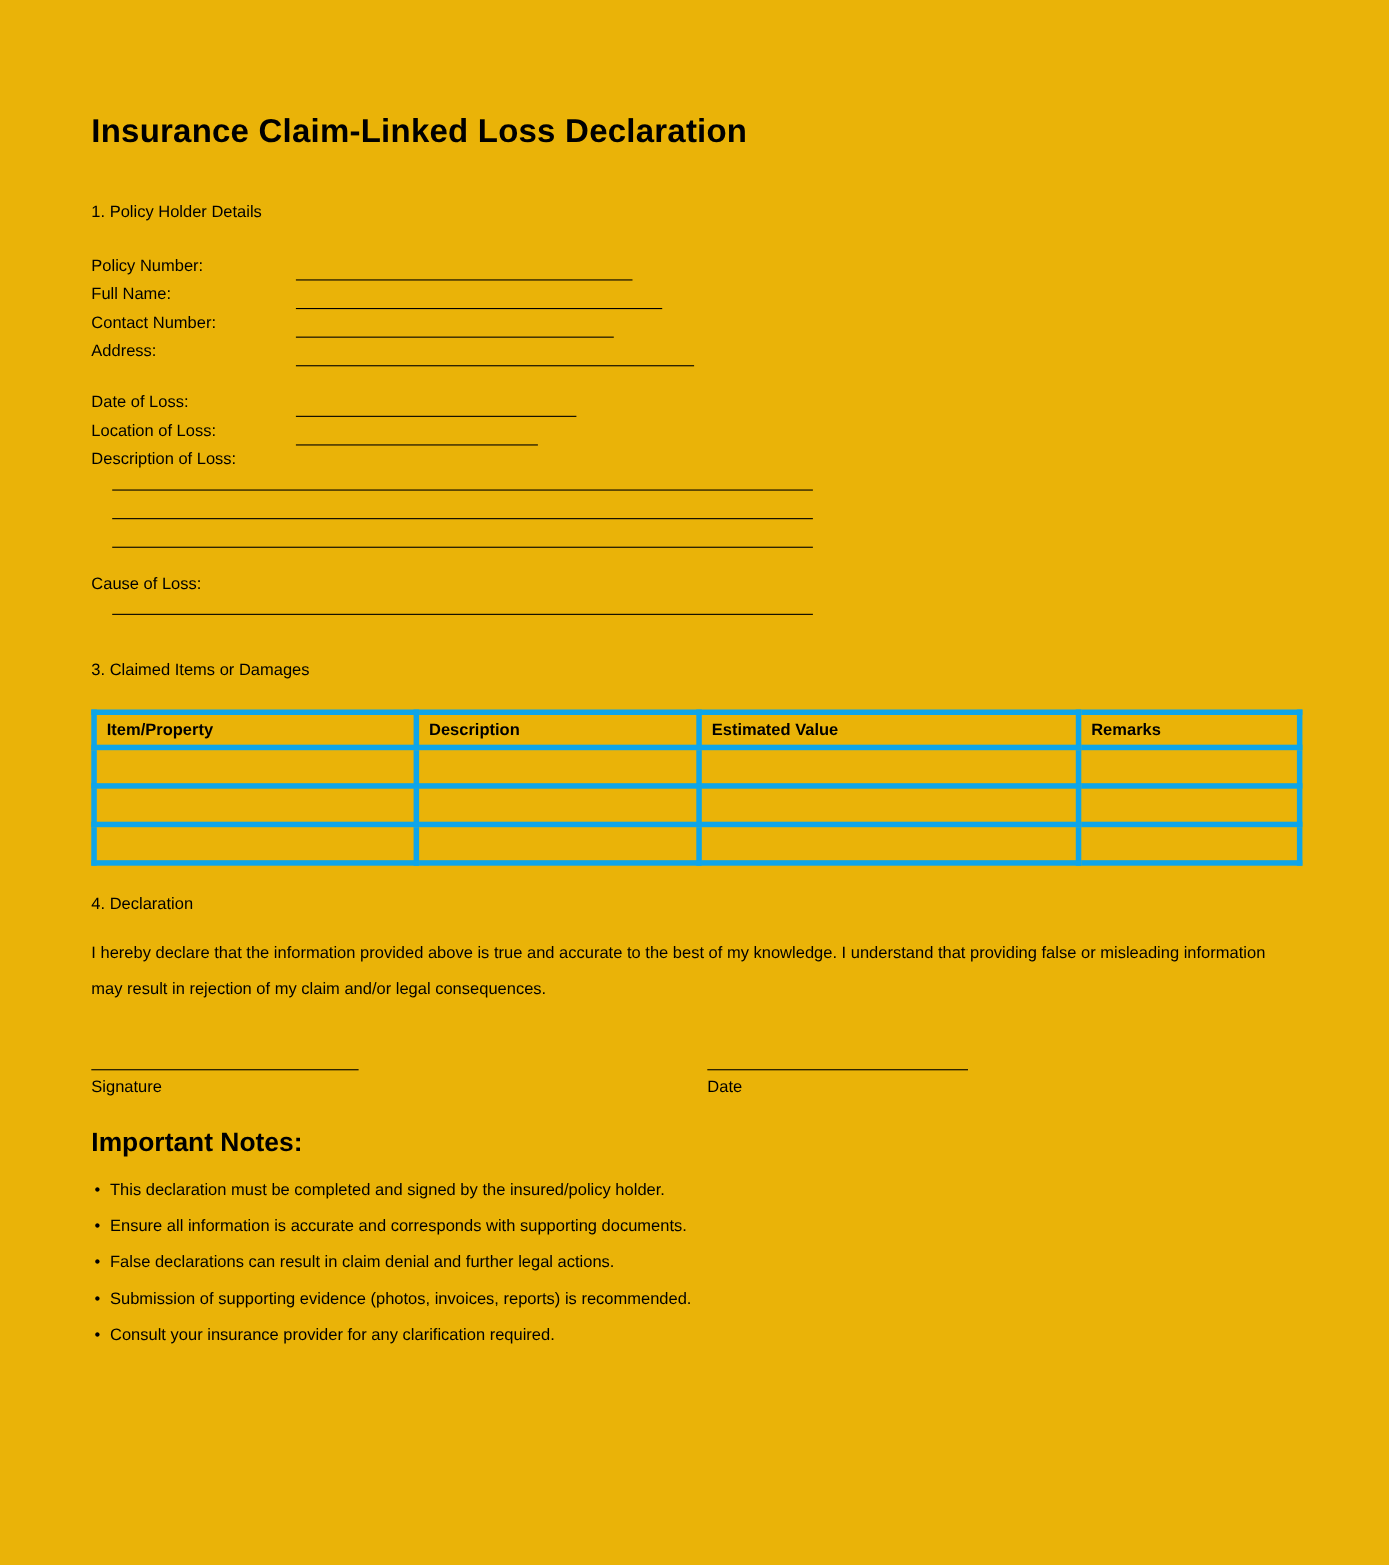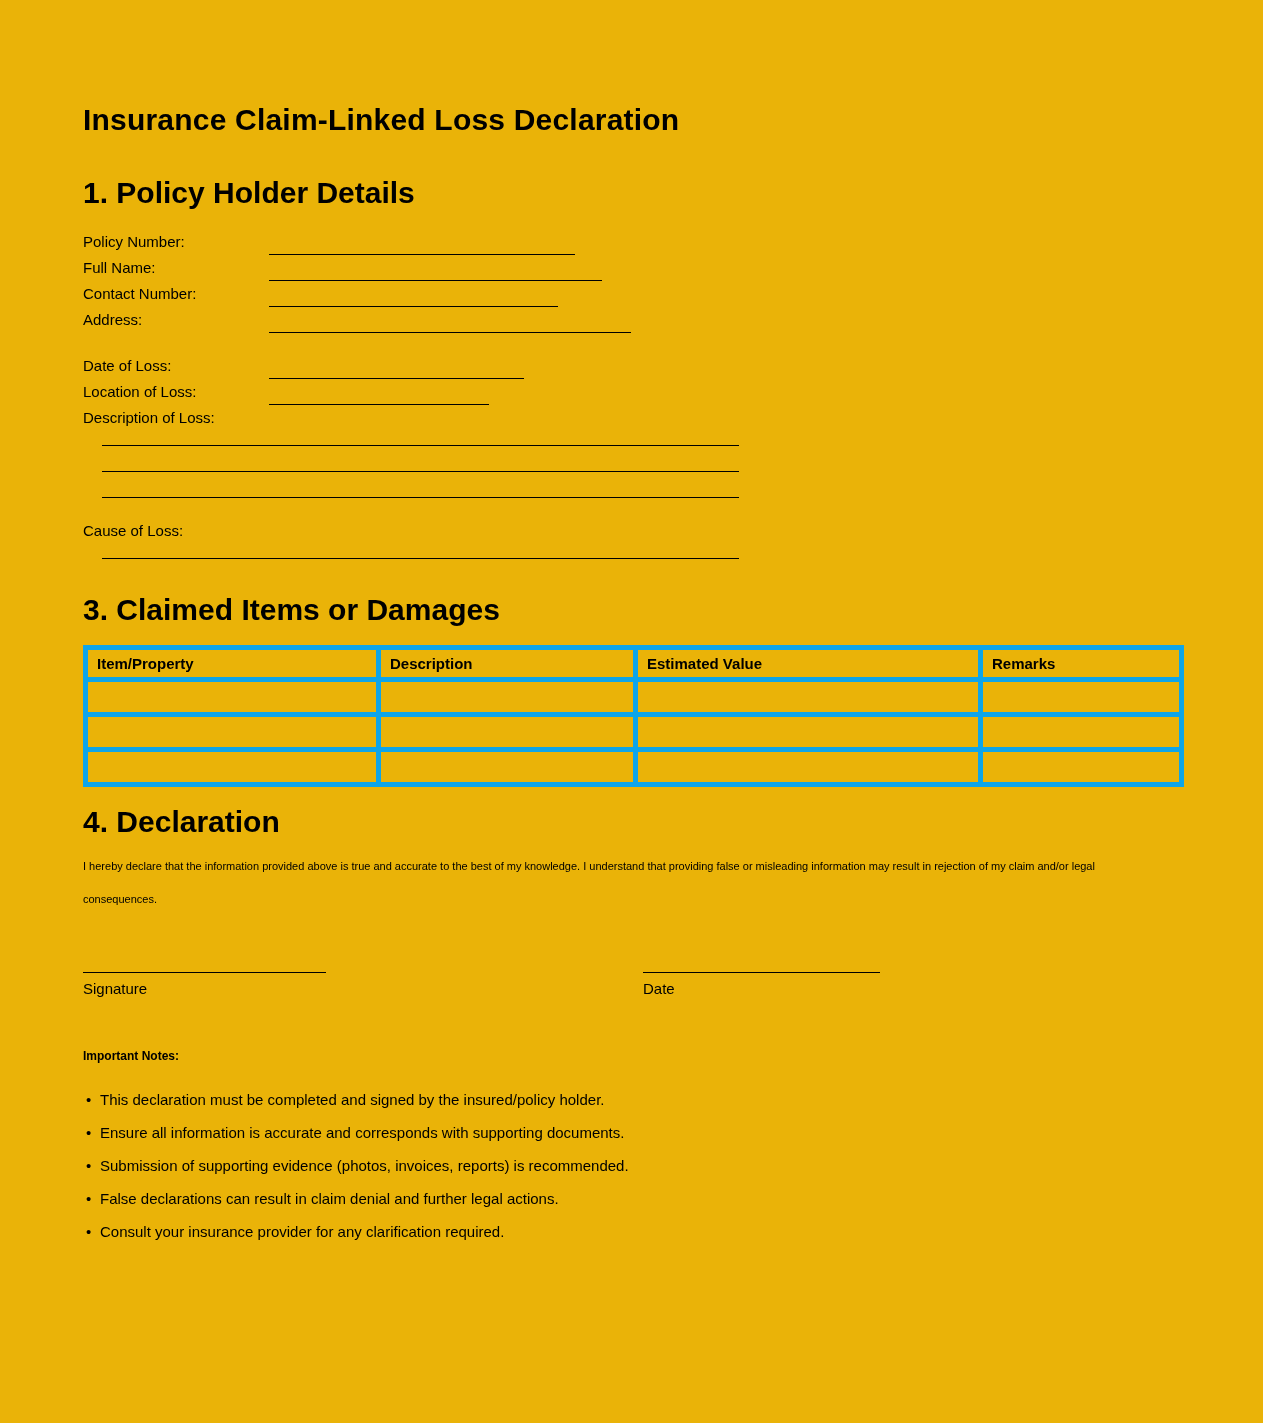--- a/index.html
+++ b/index.html
@@ -20,22 +20,22 @@
     overflow: hidden;
     padding: 102px 83px 0 83px;
   }
   h1.doc-title {
     font-size: 30px;
     font-weight: 700;
     line-height: 36px;
     letter-spacing: 0.2px;
   }
   h2.section-heading {
-    font-size: 30px;
-    font-weight: 700;
+    font-size: 15px;
+    font-weight: 400;
     line-height: 29px;
   }
   .h-policy   { margin-top: 40px; }
   .h-loss     { margin-top: 30px; }
   .h-claimed  { margin-top: 36px; }
   .h-decl     { margin-top: 20px; }
 
   .fields { margin-top: 22px; }
   .fields-loss { margin-top: 20px; }
   .field-row {
@@ -92,21 +92,21 @@
   .claims-table th { font-weight: 700; height: 32px; }
   .claims-table td { height: 35px; }
   .col-item  { width: 293px; }
   .col-desc  { width: 257px; }
   .col-value { width: 345px; }
   .col-rem   { width: 201px; }
 
   .decl-text {
     margin-top: 14px;
     max-width: 1080px;
-    font-size: 11px;
+    font-size: 15px;
     line-height: 33px;
   }
 
   .sig-row {
     margin-top: 56px;
     display: flex;
     align-items: flex-start;
   }
   .sig-col { width: 243px; }
   .date-col { margin-left: 317px; width: 237px; }
@@ -115,22 +115,22 @@
     height: 1px;
     width: 100%;
   }
   .sig-label {
     margin-top: 6px;
     font-size: 15px;
     line-height: 20px;
   }
 
   h3.notes-heading {
-    margin-top: 46px;
-    font-size: 12px;
+    margin-top: 28px;
+    font-size: 24px;
     font-weight: 700;
     line-height: 23px;
   }
   ul.notes-list {
     margin-top: 22px;
     list-style: none;
   }
   ul.notes-list li {
     position: relative;
     padding-left: 17px;
@@ -248,19 +248,19 @@
         <div class="sig-line"></div>
         <div class="sig-label">Date</div>
       </div>
     </div>
 
     <h3 class="notes-heading">Important Notes:</h3>
 
     <ul class="notes-list">
       <li>This declaration must be completed and signed by the insured/policy holder.</li>
       <li>Ensure all information is accurate and corresponds with supporting documents.</li>
+      <li>False declarations can result in claim denial and further legal actions.</li>
       <li>Submission of supporting evidence (photos, invoices, reports) is recommended.</li>
-      <li>False declarations can result in claim denial and further legal actions.</li>
       <li>Consult your insurance provider for any clarification required.</li>
     </ul>
 
   </div>
 </div>
 
 </body></html>

